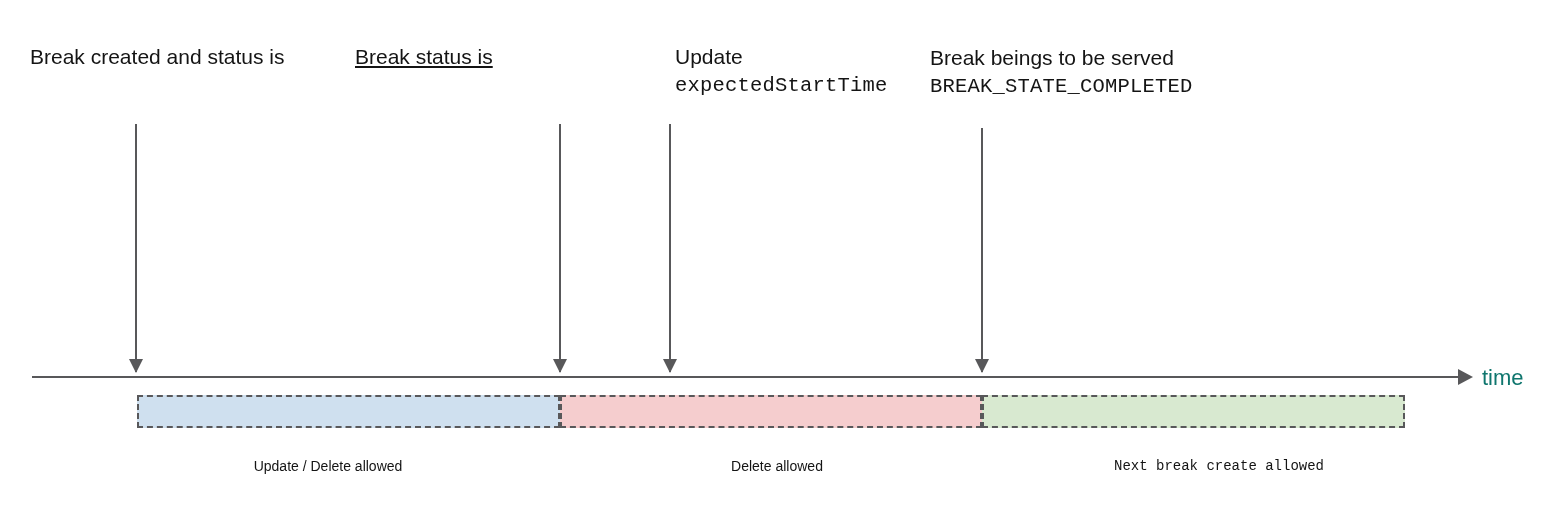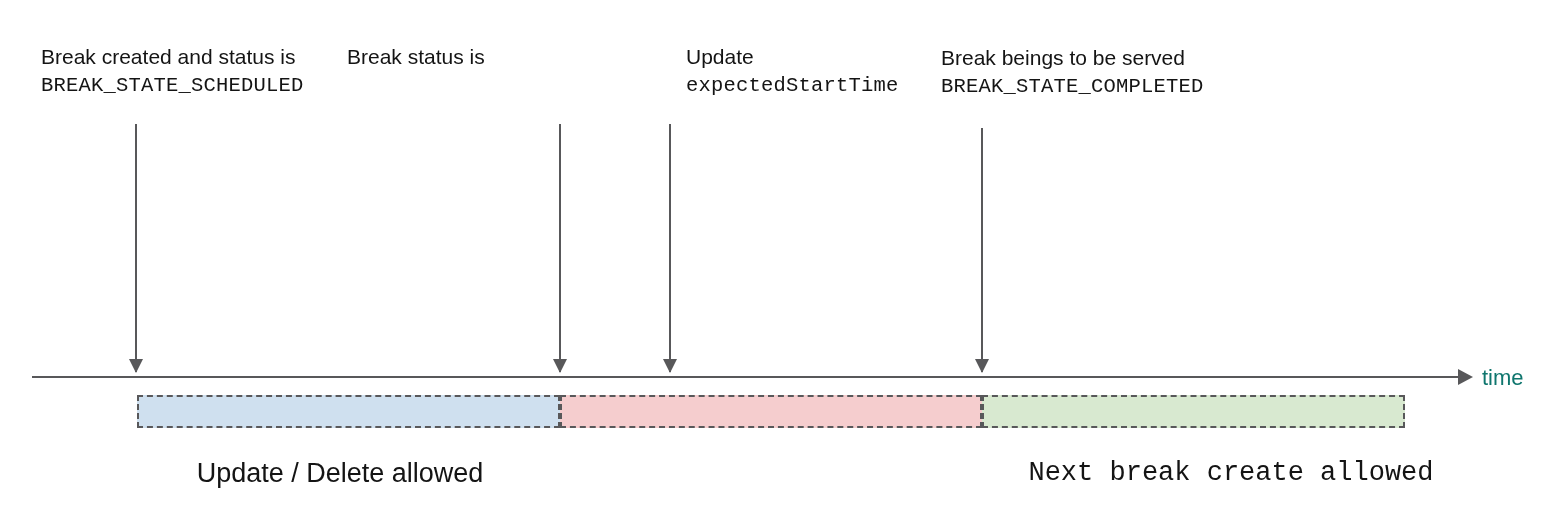--- a/index.html
+++ b/index.html
@@ -20,21 +20,20 @@
   .annotation {
     position: absolute;
     color: #141414;
     line-height: 29px;
     white-space: nowrap;
   }
   .ann-line {
     display: block;
     font-size: 21px;
     font-family: "Liberation Sans", sans-serif;
-    margin-left: 11px;
   }
   .ann-line.mono {
     font-family: "Liberation Mono", monospace;
     font-size: 20.5px;
     letter-spacing: 0.2px;
   }
 
   
   .event-arrow {
     position: absolute;
@@ -92,38 +91,36 @@
     top: 395px;
     height: 33px;
     box-sizing: border-box;
     border: 2.5px dashed #58585a;
   }
 
   
   .phase-caption {
     position: absolute;
     top: 458px;
-    font-size: 27px;
+    font-size: 14px;
     color: #141414;
     text-align: right;
     white-space: nowrap;
     transform: translateX(-50%);
-    margin-left: 12px;
   }
 </style>
 </head>
 <body>
 
 <div id="canvas">
 
   <div class="annotation" id="ann-0" style="left: 30px; top: 42px;">
       <span class="ann-line">Break created and status is</span>
-      <span class="ann-line mono">BREAK_STATE_SCHEDULED</span>
     </div>
-  <div class="annotation" id="ann-1" style="left: 336px; top: 42px;">
+  <div class="annotation" id="ann-1" style="left: 355px; top: 42px; text-decoration: underline;">
       <span class="ann-line">Break status is</span>
     </div>
   <div class="annotation" id="ann-2" style="left: 675px; top: 42px;">
       <span class="ann-line">Update</span>
       <span class="ann-line mono">expectedStartTime</span>
     </div>
   <div class="annotation" id="ann-3" style="left: 930px; top: 43px;">
       <span class="ann-line">Break beings to be served</span>
       <span class="ann-line mono">BREAK_STATE_COMPLETED</span>
     </div>
@@ -147,15 +144,16 @@
 
   <div id="time-axis" style="background: rgb(88, 88, 90);"></div>
   <div id="time-axis-head" style="border-left-color: rgb(88, 88, 90);"></div>
   <div id="time-axis-label">time</div>
 
   <div class="phase-bar" id="bar-0" style="left: 137px; width: 423px; background: rgb(207, 224, 239); border-color: rgb(88, 88, 90);"></div>
   <div class="phase-bar" id="bar-1" style="left: 560px; width: 422px; background: rgb(245, 205, 206); border-color: rgb(88, 88, 90);"></div>
   <div class="phase-bar" id="bar-2" style="left: 982px; width: 423px; background: rgb(216, 233, 208); border-color: rgb(88, 88, 90);"></div>
 
   <div class="phase-caption" id="cap-0" style="left: 328px;">Update / Delete allowed</div>
+  <div class="phase-caption" id="cap-1" style="left: 777px;">Delete allowed</div>
   <div class="phase-caption" id="cap-2" style="left: 1219px; font-family: Liberation Mono, monospace;">Next break create allowed</div>
 
 </div>
 
 </body></html>

